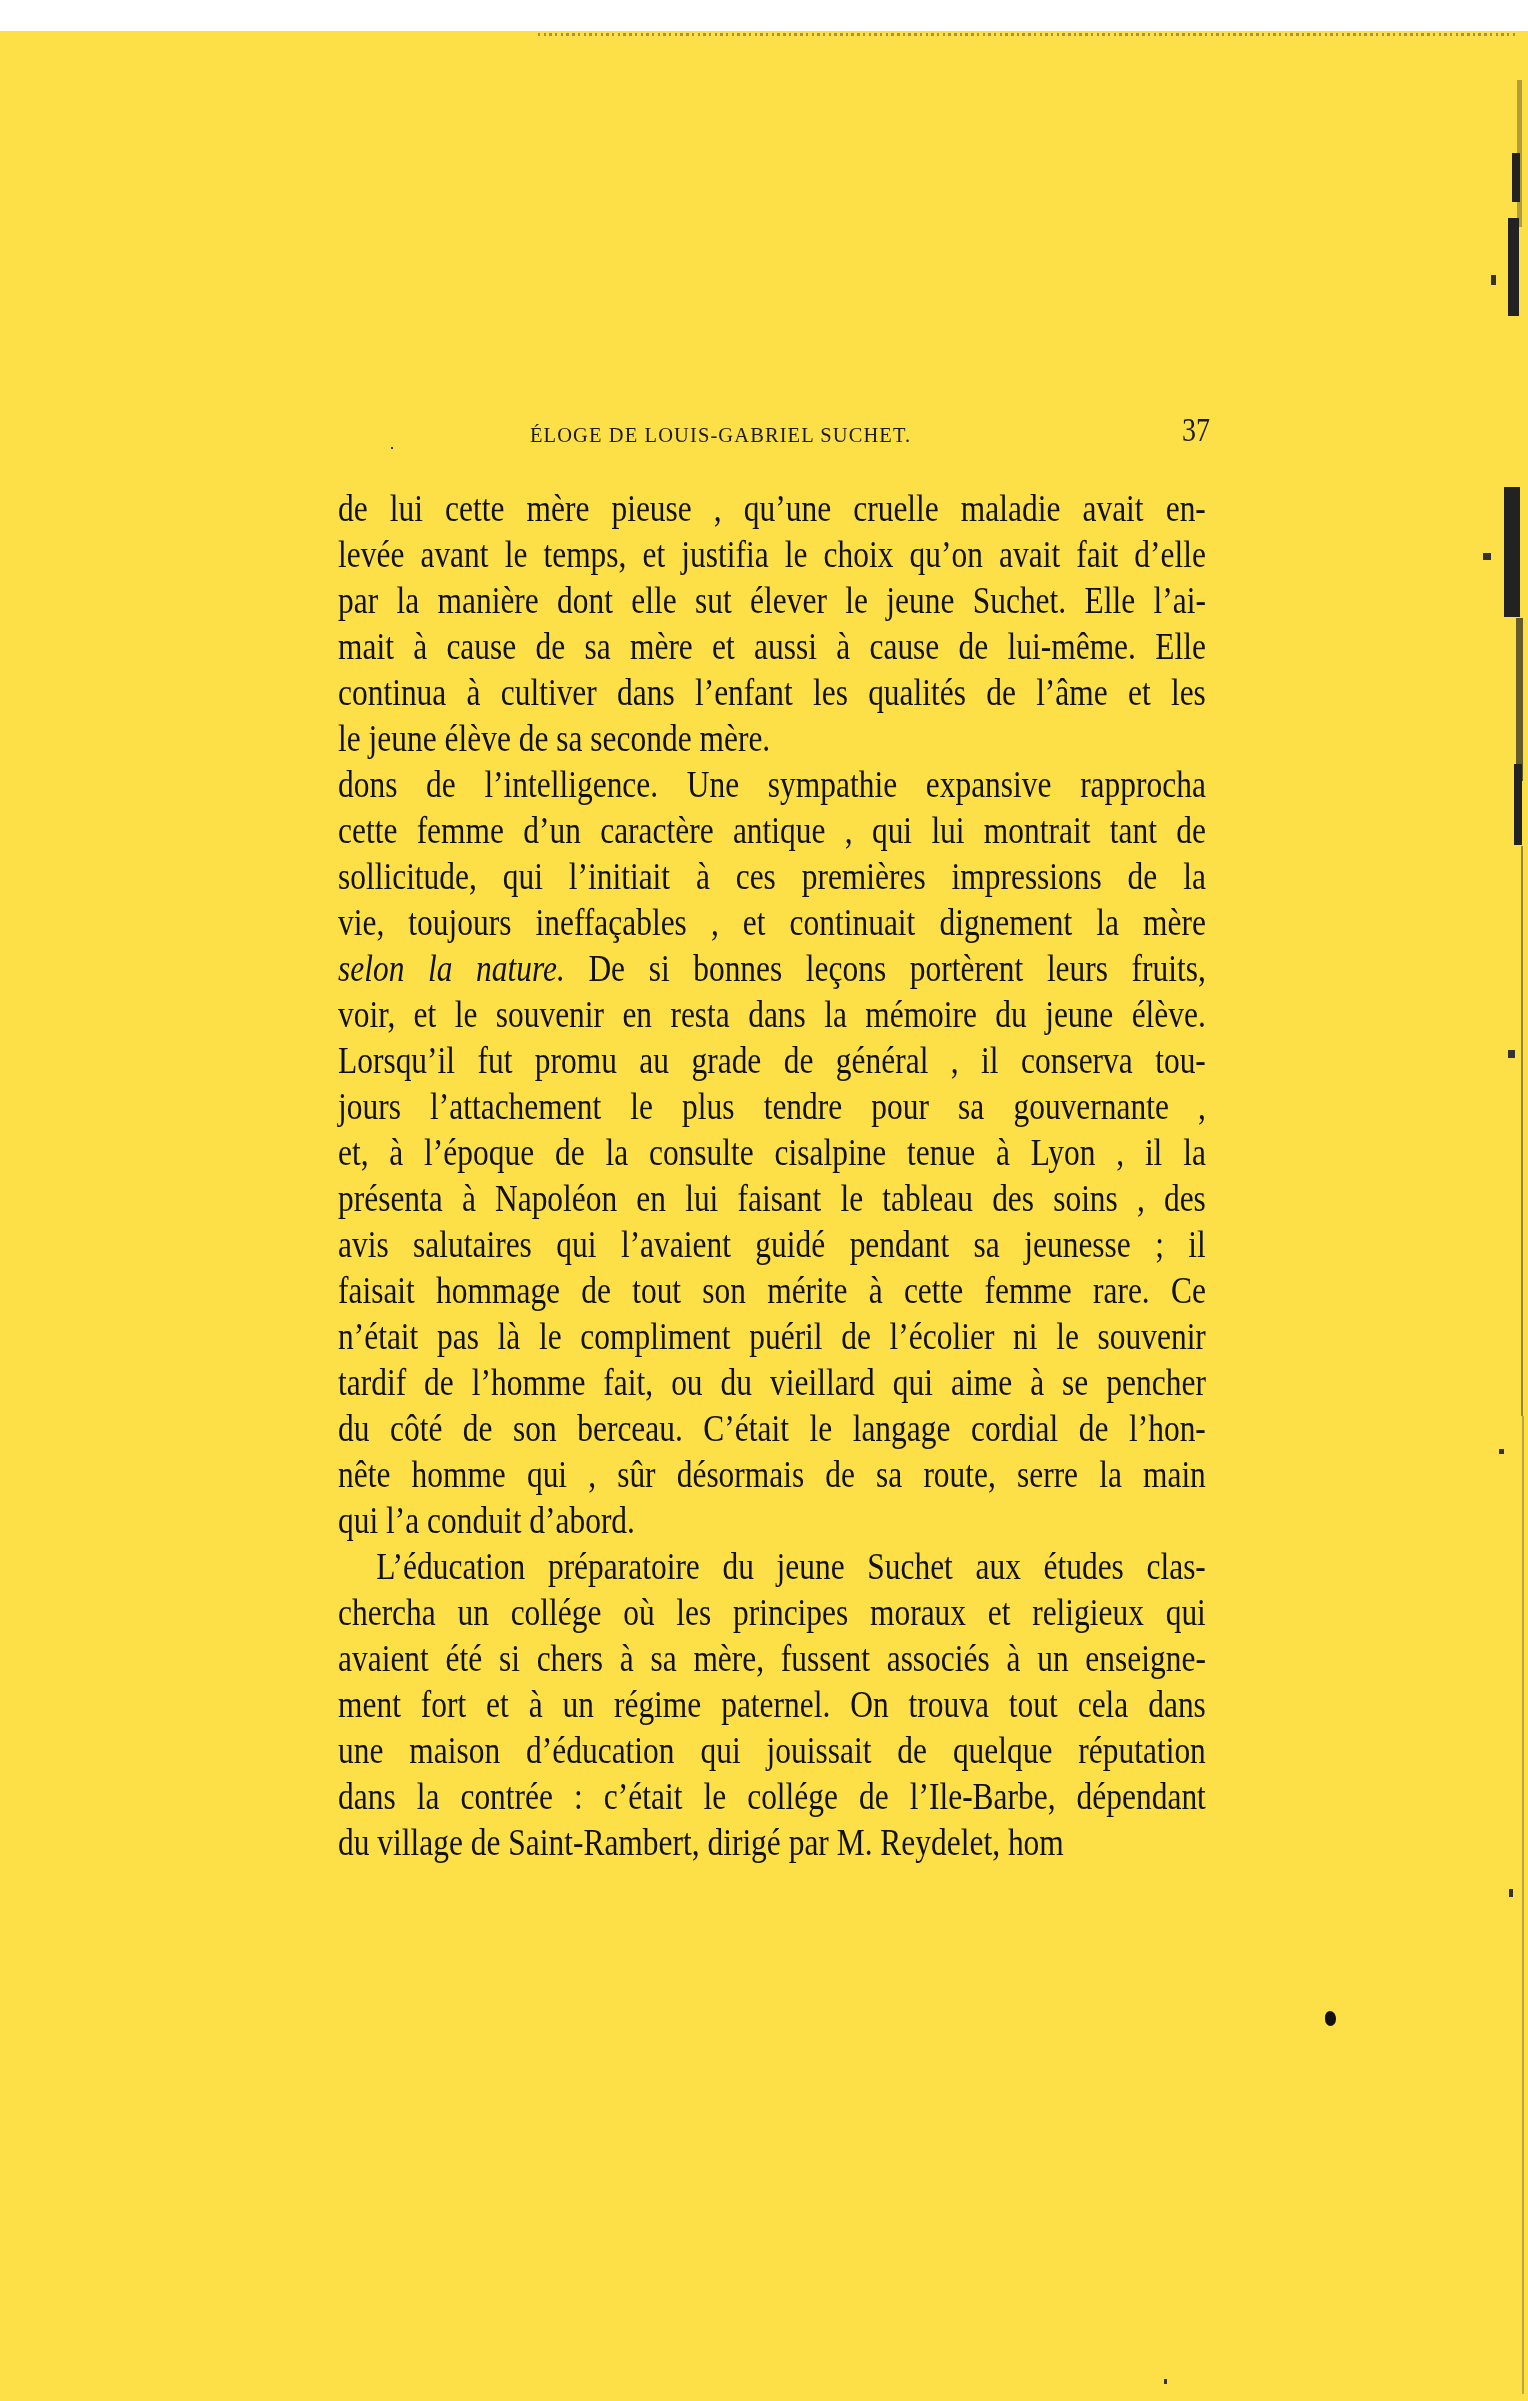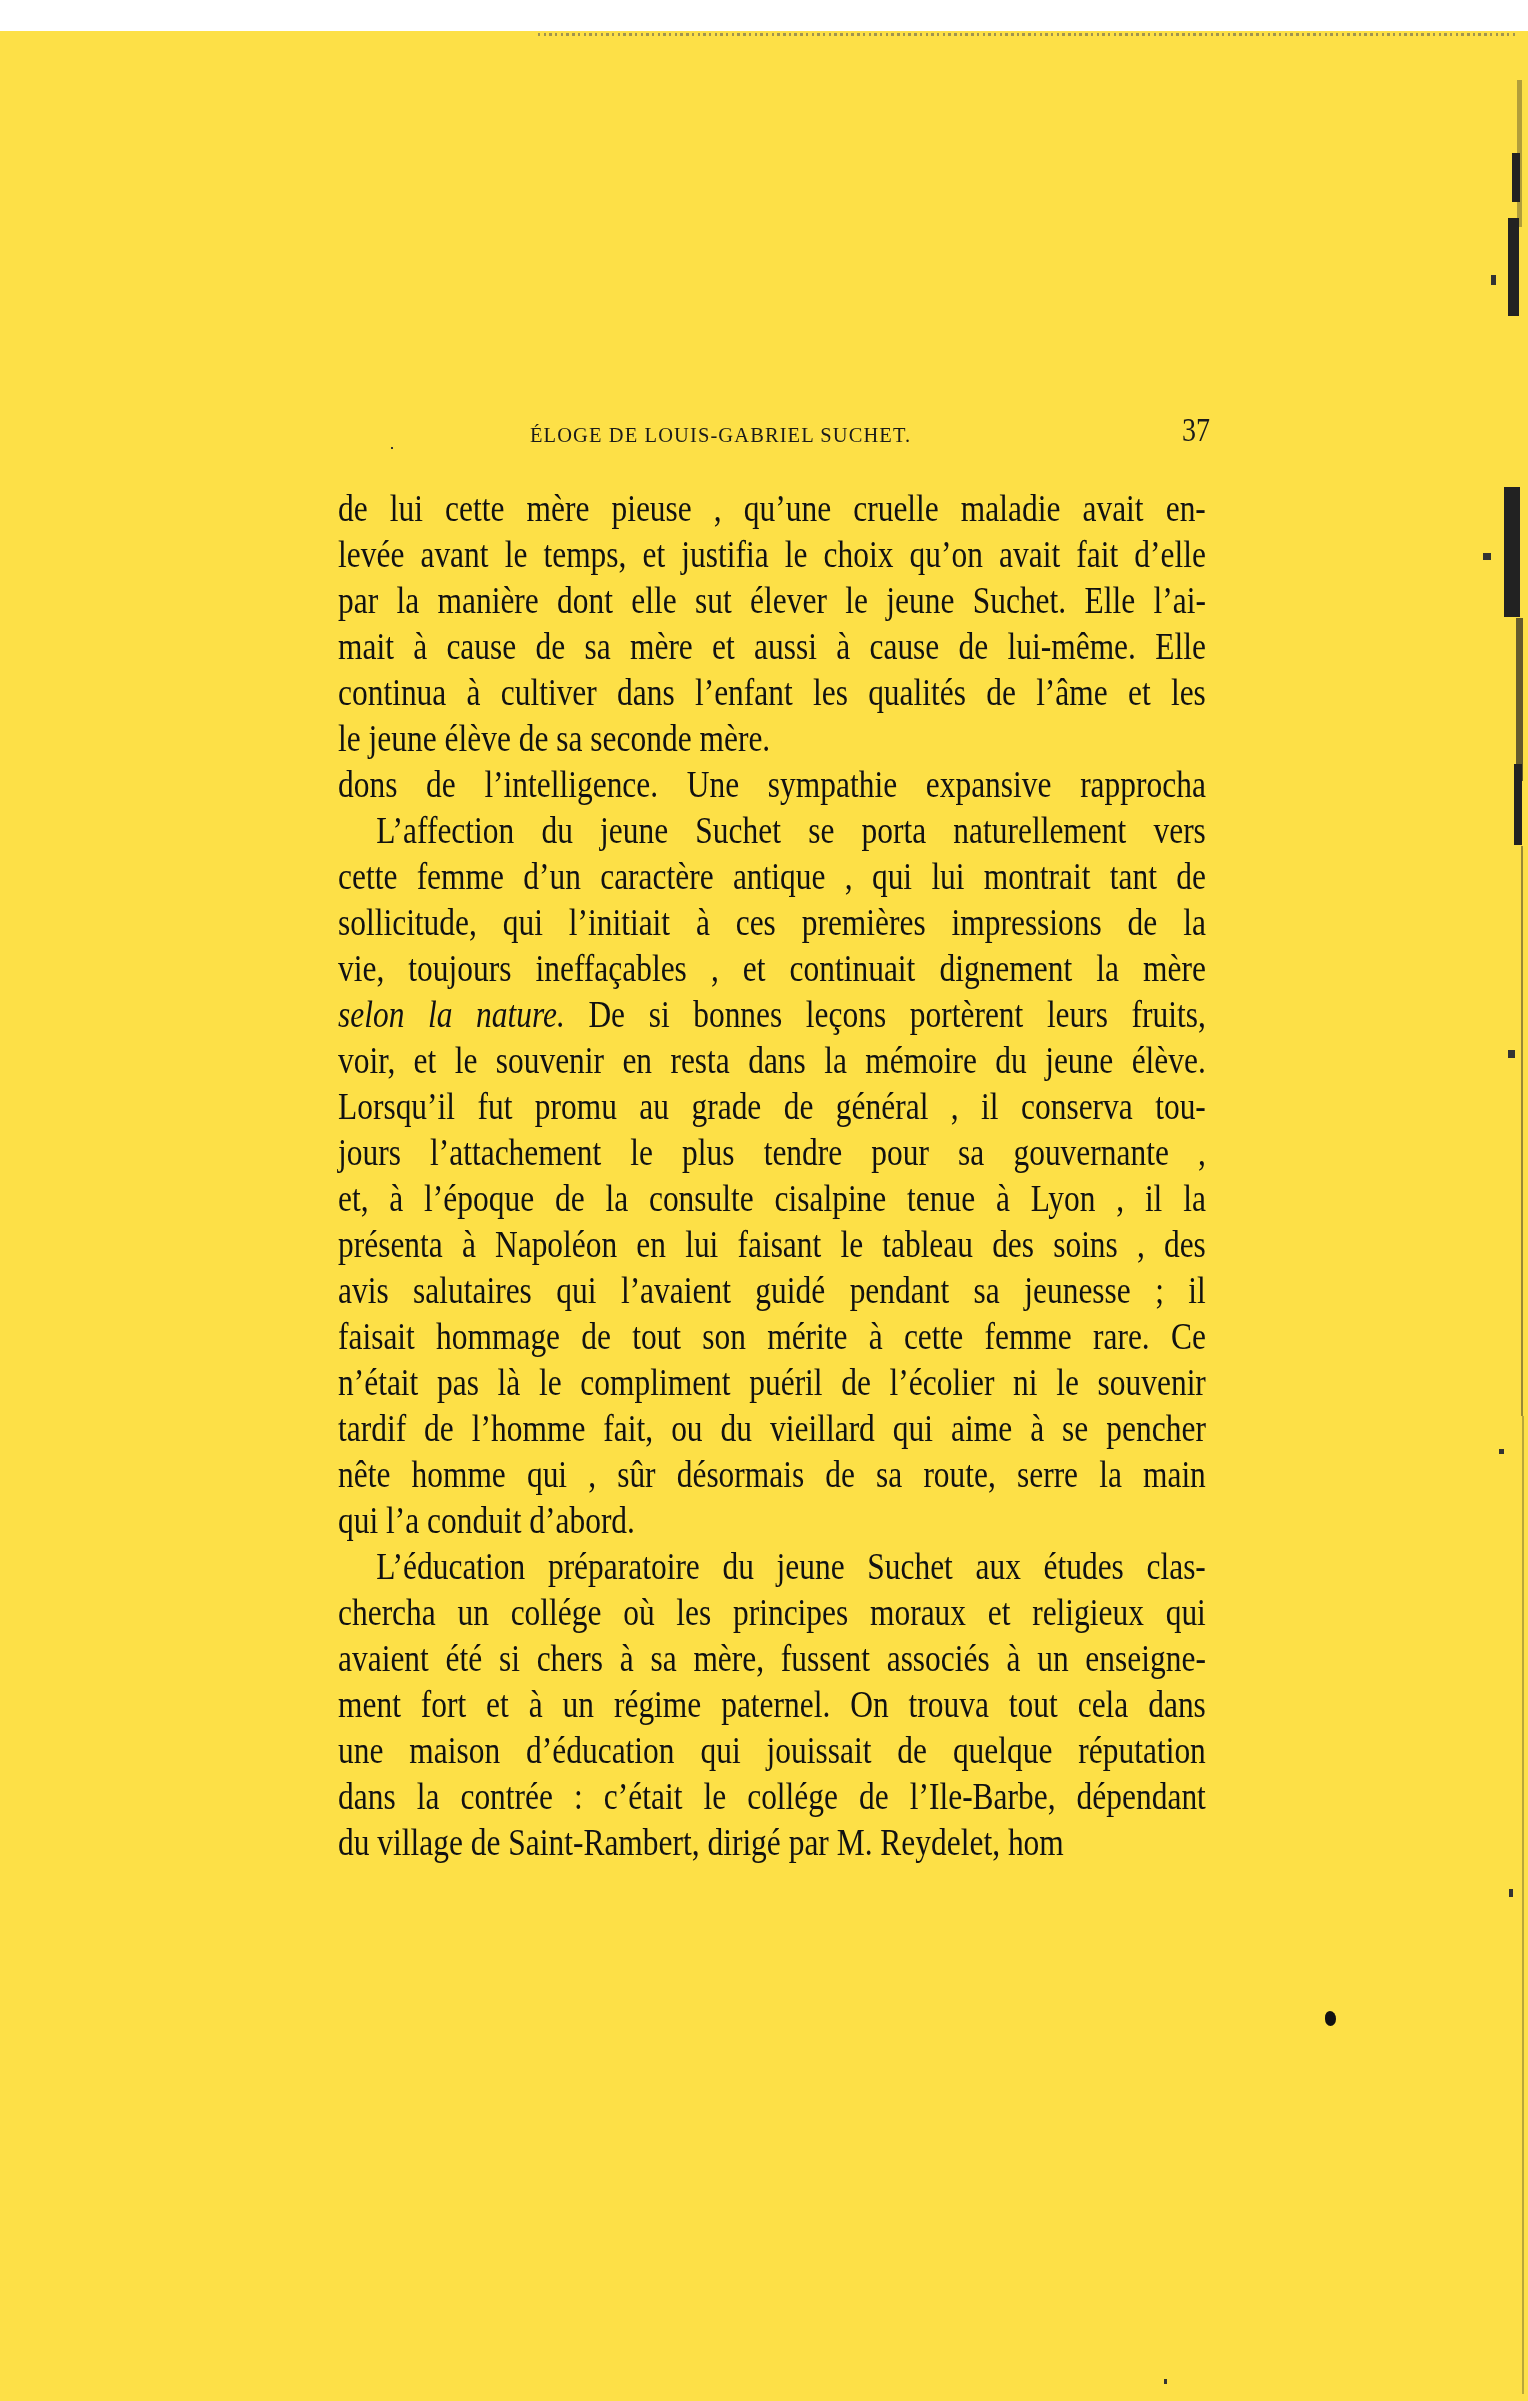--- a/index.html
+++ b/index.html
@@ -172,23 +172,20 @@
         </div>
       <div class="line last">
           <div class="line-inner">le jeune élève de sa seconde mère.</div>
         </div>
       <div class="line">
           <div class="line-inner">dons de l’intelligence. Une sympathie expansive rapprocha</div>
         </div>
     </div>
 
     <div class="paragraph">
-      <div class="line indent">
-          <div class="line-inner">L’affection du jeune Suchet se porta naturellement vers</div>
-        </div>
       <div class="line">
           <div class="line-inner">cette femme d’un caractère antique , qui lui montrait tant de</div>
         </div>
       <div class="line">
           <div class="line-inner">sollicitude, qui l’initiait à ces premières impressions de la</div>
         </div>
       <div class="line">
           <div class="line-inner">vie, toujours ineffaçables , et continuait dignement la mère</div>
         </div>
       <div class="line">
@@ -213,20 +210,23 @@
           <div class="line-inner">avis salutaires qui l’avaient guidé pendant sa jeunesse ; il</div>
         </div>
       <div class="line">
           <div class="line-inner">faisait hommage de tout son mérite à cette femme rare. Ce</div>
         </div>
       <div class="line">
           <div class="line-inner">n’était pas là le compliment puéril de l’écolier ni le souvenir</div>
         </div>
       <div class="line">
           <div class="line-inner">tardif de l’homme fait, ou du vieillard qui aime à se pencher</div>
+        </div>
+      <div class="line">
+          <div class="line-inner">du côté de son berceau. C’était le langage cordial de l’hon-</div>
         </div>
       <div class="line">
           <div class="line-inner">nête homme qui , sûr désormais de sa route, serre la main</div>
         </div>
       <div class="line last">
           <div class="line-inner">qui l’a conduit d’abord.</div>
         </div>
     </div>
 
     <div class="paragraph">

